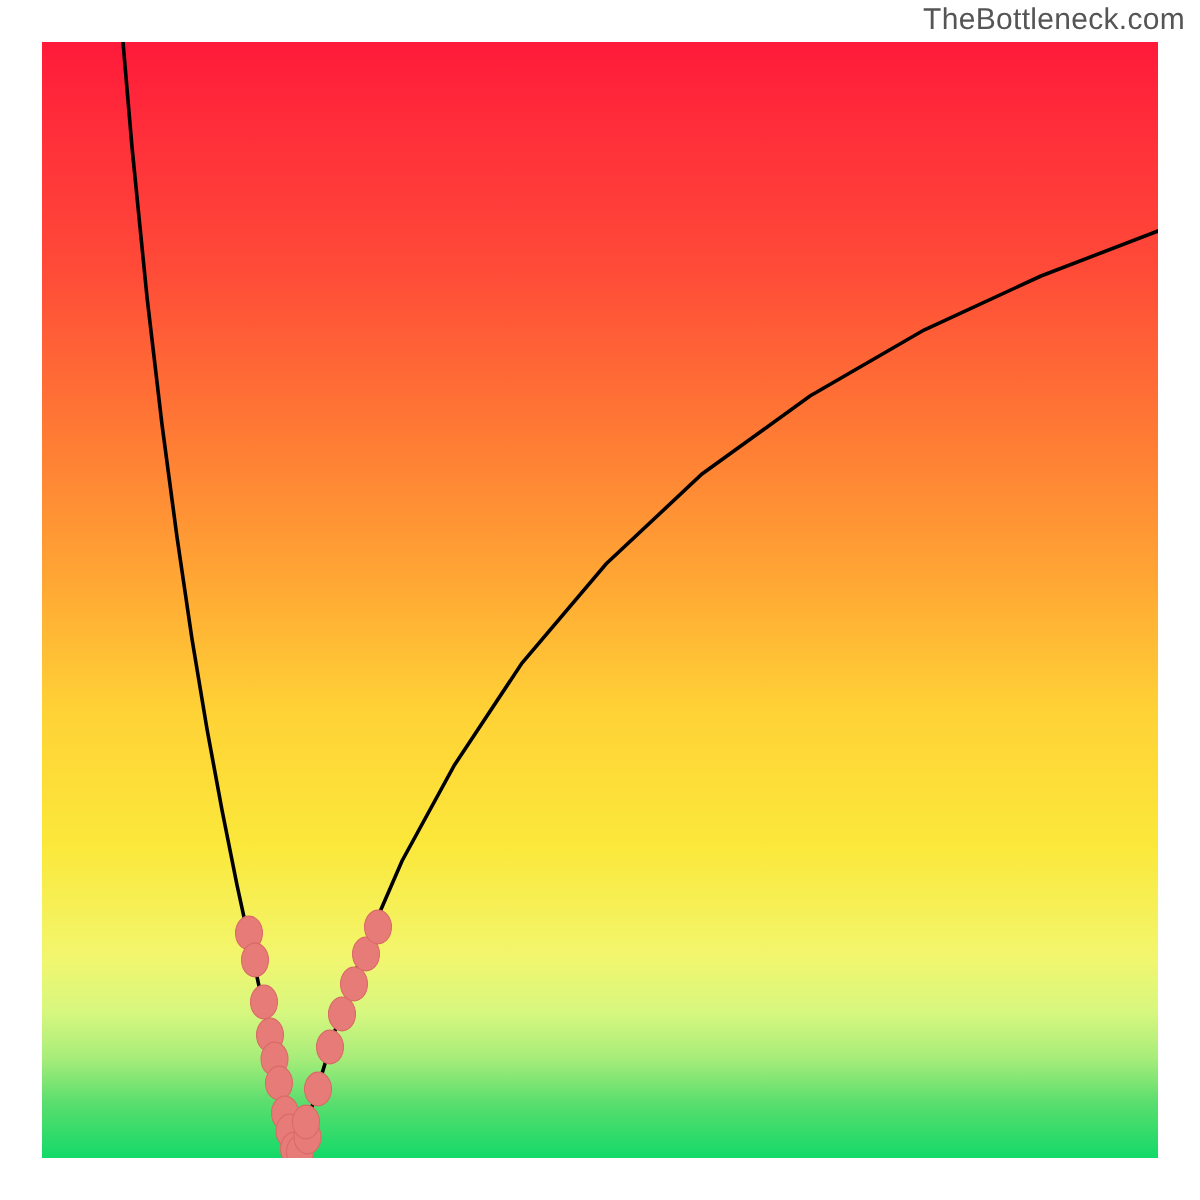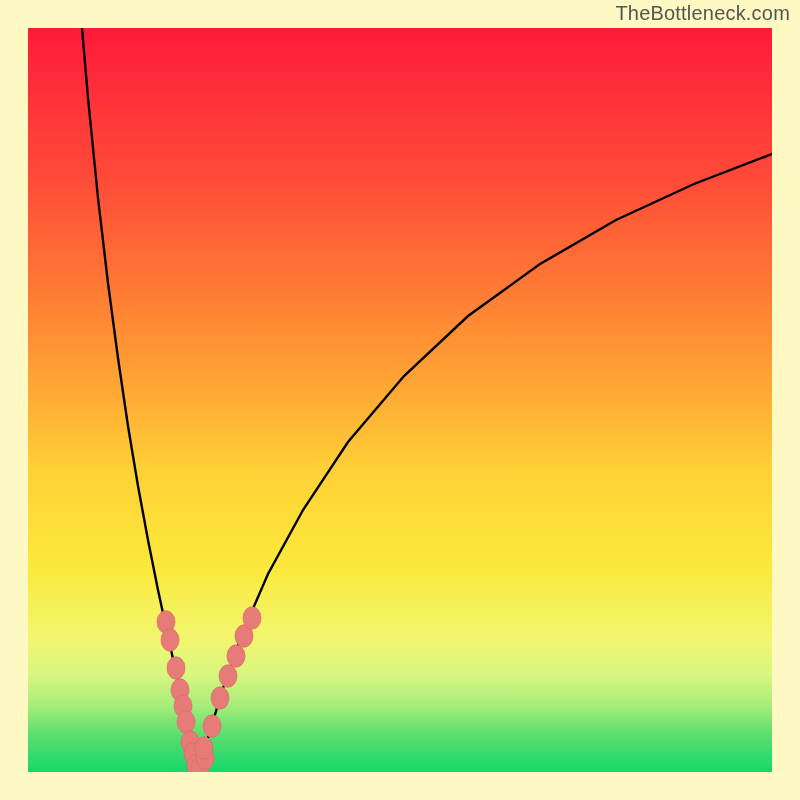--- a/index.html
+++ b/index.html
@@ -8,21 +8,21 @@
     width: 800px;
     height: 800px;
     overflow: hidden;
     background: #000;
     font-family: Arial, Helvetica, sans-serif;
   }
   .outer {
     position: relative;
     width: 800px;
     height: 800px;
-    background: #fef9c3;
+    background: #ffffff;
   }
   .plot {
     position: absolute;
     left: 28px;
     top: 28px;
     width: 744px;
     height: 744px;
     overflow: hidden;
   }
   .gradient {

